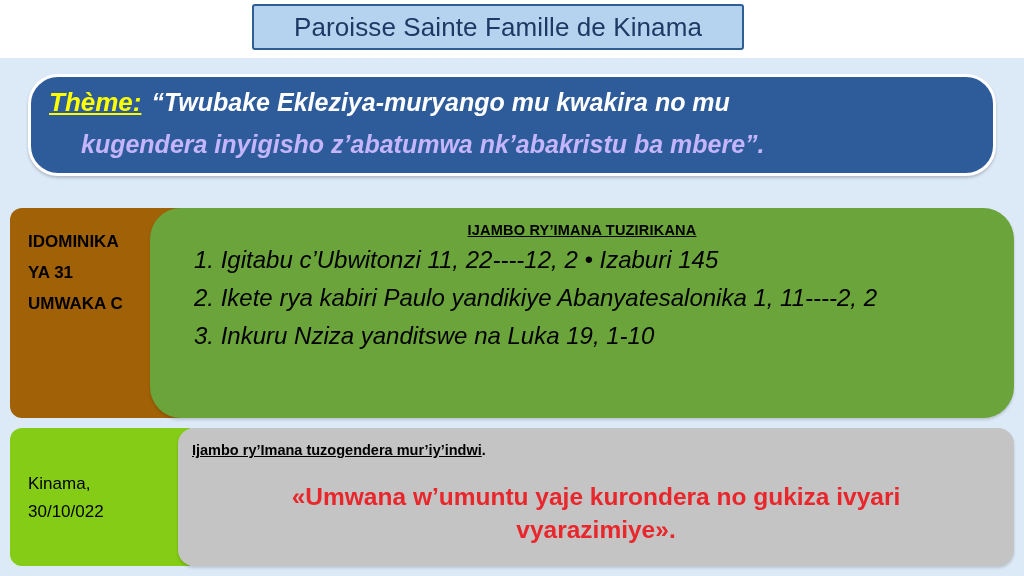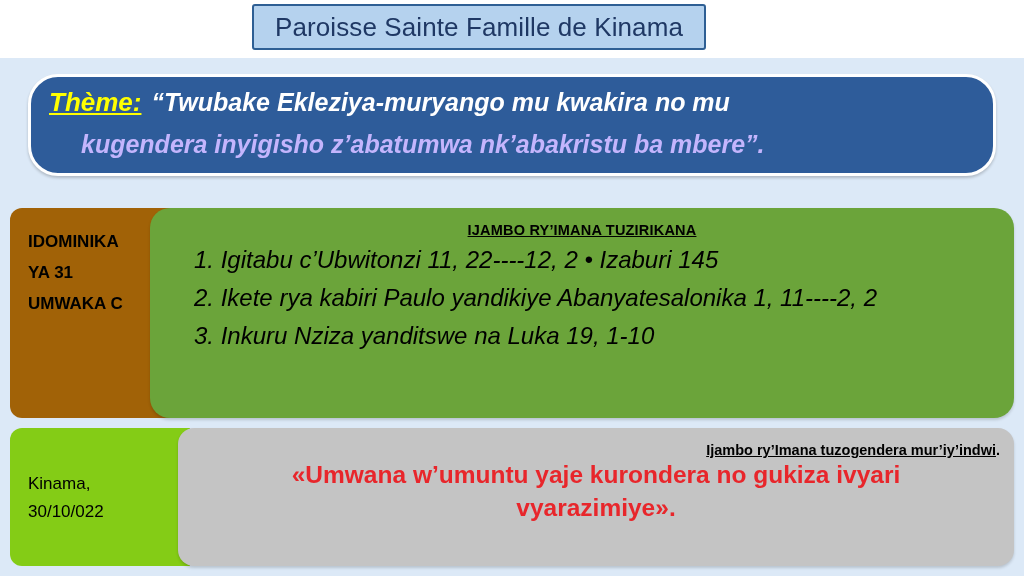--- a/index.html
+++ b/index.html
@@ -34,21 +34,21 @@
     left: 0; top: 58px;
     width: 1024px;
     height: 518px;
     background: #dce9f7;
   }
   
   .title-box {
     position: absolute;
     left: 252px;
     top: 4px;
-    width: 454px;
+    width: 492px;
     height: 46px;
     background: #b5d2ee;
     border: 2px solid #2e5f94;
     border-radius: 3px;
     display: flex;
     align-items: center;
     justify-content: center;
     box-sizing: border-box;
   }
   .title-text {
@@ -116,21 +116,21 @@
     font-weight: bold;
     line-height: 31px;
   }
   .green-box {
     position: absolute;
     left: 150px;
     top: 208px;
     width: 864px;
     height: 210px;
     background: #6ba43a;
-    border-radius: 20px;
+    border-radius: 31px;
     box-sizing: border-box;
     padding: 14px 18px 10px 18px;
     box-shadow: 0 2px 3px rgba(0,0,0,0.16);
   }
   .green-head {
     text-align: center;
     font-size: 14.5px;
     font-weight: bold;
     color: #000000;
     text-decoration: underline;
@@ -168,25 +168,25 @@
     top: 428px;
     width: 836px;
     height: 138px;
     background: #c4c4c4;
     border-radius: 16px;
     box-sizing: border-box;
     padding: 14px 14px 8px 14px;
     box-shadow: 0 2px 3px rgba(0,0,0,0.16);
   }
   .gray-head {
-    text-align: right;
+    text-align: left;
     font-size: 14.5px;
     font-weight: bold;
     color: #000000;
-    margin-bottom: 0;
+    margin-bottom: 22px;
   }
   .gray-head span.u {
     text-decoration: underline;
   }
   .gospel-text {
     text-align: center;
     font-size: 24.5px;
     font-weight: bold;
     color: #e8262b;
     line-height: 33px;

